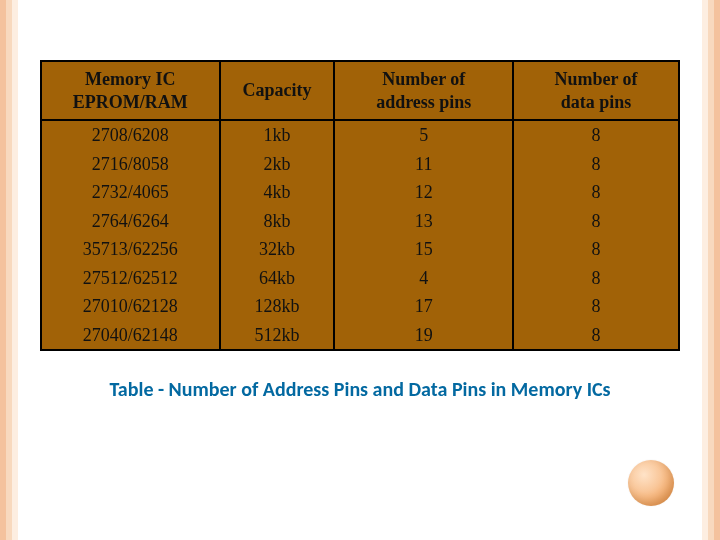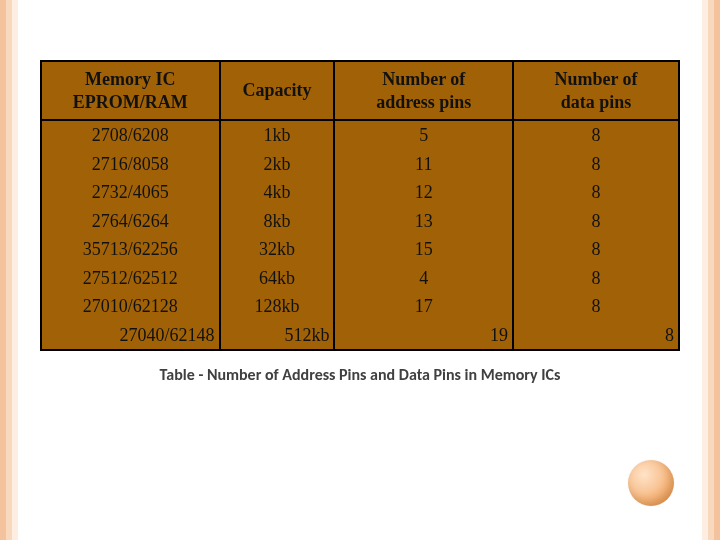--- a/index.html
+++ b/index.html
@@ -54,34 +54,34 @@
   table.memtable thead th {
     font-weight: bold;
     font-size: 18px;
     padding: 6px 6px;
   }
   table.memtable tbody td {
     border-top: none;
     border-bottom: none;
   }
   table.memtable tbody tr:first-child td { border-top: 2px solid #000; }
-  table.memtable tbody tr:last-child td { border-bottom: 2px solid #000; text-align: right; }
+  table.memtable tbody tr:last-child td { border-bottom: 2px solid #000; }
 
   .col-ic { width: 28%; }
   .col-cap { width: 18%; }
   .col-addr { width: 28%; }
   .col-data { width: 26%; }
 
   .caption {
-    margin-top: 14px;
+    margin-top: 26px;
     text-align: center;
     font-family: Calibri, "Segoe UI", Arial, sans-serif;
-    font-size: 16px;
+    font-size: 20px;
     font-weight: 700;
-    color: #404040;
+    color: #0369a1;
   }
 
   .dot {
     position: absolute;
     right: 46px;
     bottom: 34px;
     width: 46px;
     height: 46px;
     border-radius: 50%;
     background: radial-gradient(circle at 35% 32%, #ffe3c8 0%, #f9c79a 38%, #f2a45f 72%, #e98f3f 100%);

